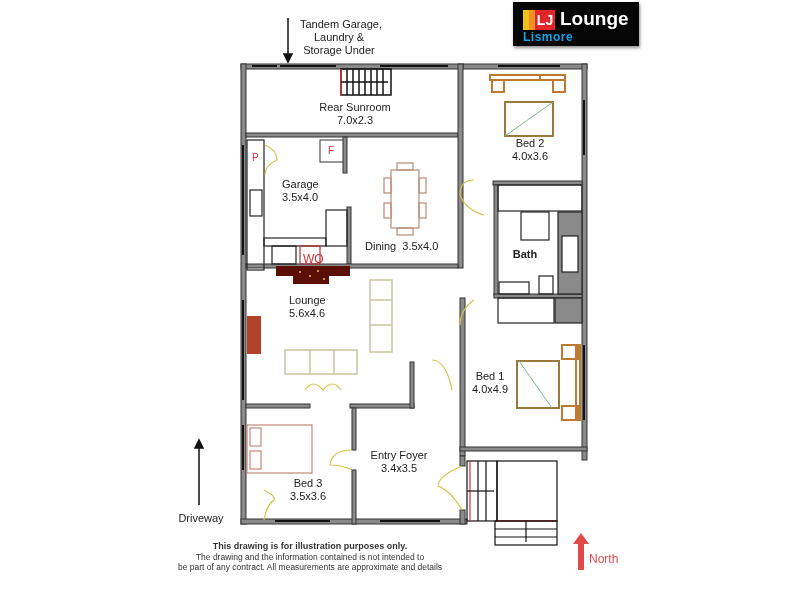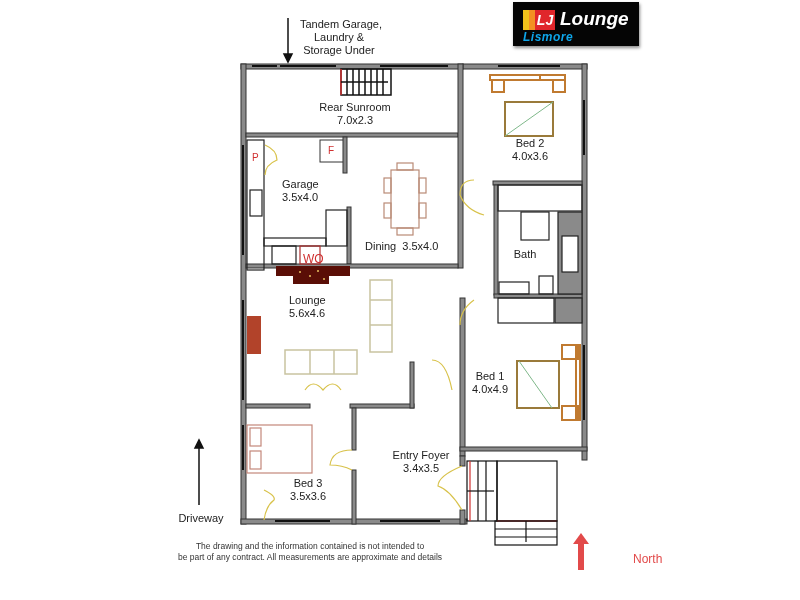--- a/index.html
+++ b/index.html
@@ -1,28 +1,28 @@
 <!DOCTYPE html>
 <html><head>
 <meta charset="utf-8">
 <style>
   html, body { margin:0; padding:0; background:#ffffff; }
   body { width:800px; height:600px; position:relative; overflow:hidden; font-family:"Liberation Sans", sans-serif; color:#222; }
   .label { position:absolute; font-size:11px; color:#222; text-align:center; line-height:13px; white-space:nowrap; }
   .label.left { text-align:left; }
   svg { position:absolute; left:0; top:0; }
-  .logo { position:absolute; left:513px; top:2px; width:126px; height:44px; background:#050505; box-shadow:1px 2px 3px rgba(0,0,0,0.45);font-style:italic; }
+  .logo { position:absolute; left:513px; top:2px; width:126px; height:44px; background:#050505; box-shadow:1px 2px 3px rgba(0,0,0,0.45); }
   .logo .bar1 { position:absolute; left:10px; top:8px; width:6px; height:20px; background:#f2c21b; }
   .logo .bar2 { position:absolute; left:16px; top:8px; width:6px; height:20px; background:#f39022; }
   .logo .lj { position:absolute; left:22px; top:8px; width:20px; height:20px; background:#e0262b; color:#fff; font-weight:bold; font-size:14px; line-height:20px; text-align:center; }
   .logo .brand { position:absolute; left:47px; top:6px; font-weight:bold; font-size:19px; color:#fff; line-height:22px; }
   .logo .office { position:absolute; left:10px; top:29px; font-size:12px; color:#0ea5e9; font-weight:bold; line-height:13px; letter-spacing:0.5px; }
   .disclaimer { position:absolute; left:160px; top:541px; width:300px; text-align:center; font-size:8.5px; line-height:10.5px; color:#333; }
   .disclaimer .bold { font-weight:bold; font-size:9px; }
-  .north { position:absolute; left:589px; top:552px; color:#e24a4a; font-size:12px;margin-left:44px; }
+  .north { position:absolute; left:589px; top:552px; color:#e24a4a; font-size:12px; }
   .small-letter { position:absolute; font-size:10px; color:#d03030; }
 </style>
 </head>
 <body>
 
 <svg width="800" height="600" viewBox="0 0 800 600">
   <g fill="#8a8a8a" stroke="#333" stroke-width="1">
 
     <rect x="241" y="64" width="222" height="5"></rect>
     <rect x="463" y="64" width="124" height="5"></rect>
@@ -219,44 +219,45 @@
   <div>Bed 2</div>
   <div>4.0x3.6</div>
 </div>
 <div class="label left" style="left:282px; top:178px;">
   <div>Garage</div>
   <div>3.5x4.0</div>
 </div>
 <div class="label left" style="left:365px; top:240px;">
   <span>Dining</span>&nbsp;&nbsp;<span>3.5x4.0</span>
 </div>
-<div class="label" style="left:505px; top:248px; width:40px;">
+<div class="label" style="left:505px; top:248px; width:40px;font-weight:bold;">
   <div>Bath</div>
 </div>
 <div class="label left" style="left:289px; top:294px;">
   <div>Lounge</div>
   <div>5.6x4.6</div>
 </div>
 <div class="label" style="left:468px; top:370px; width:44px;">
   <div>Bed 1</div>
   <div>4.0x4.9</div>
 </div>
-<div class="label" style="left:386px; top:449px; width:70px;">
+<div class="label" style="left:364px; top:449px; width:70px;">
   <div>Entry Foyer</div>
   <div>3.4x3.5</div>
 </div>
 <div class="label" style="left:286px; top:477px; width:44px;">
   <div>Bed 3</div>
   <div>3.5x3.6</div>
 </div>
 
 <div class="small-letter" style="left:252px; top:152px;">P</div>
 <div class="small-letter" style="left:328px; top:145px;">F</div>
 <div class="small-letter" style="left:303px; top:252px; font-size:12px;">WO</div>
 
 <div class="label" style="left:178px; top:512px; width:46px;">Driveway</div>
 
 <div class="north">North</div>
 
 <div class="disclaimer">
+  <div class="bold">This drawing is for illustration purposes only.</div>
   <div>The drawing and the information contained is not intended to</div>
   <div>be part of any contract.  All measurements are approximate and details</div>
 </div>
 
 </body></html>

